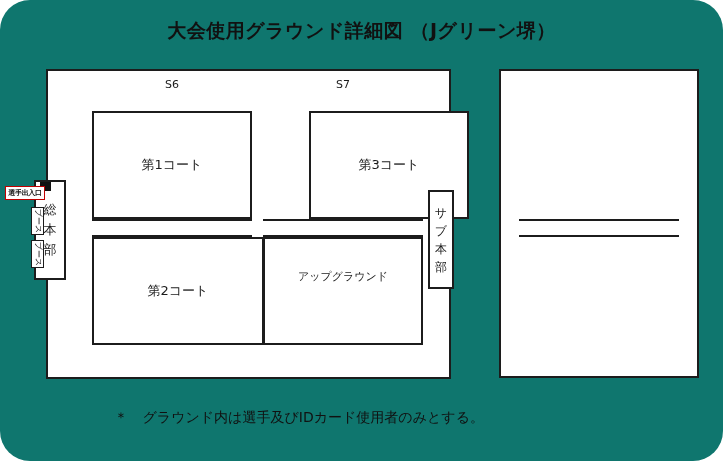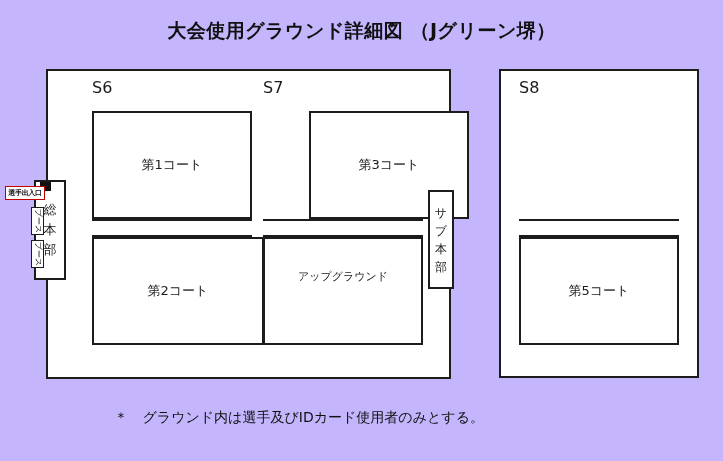--- a/index.html
+++ b/index.html
@@ -9,22 +9,23 @@
     background: #ffffff;
   }
   body {
     font-family: "DejaVu Sans", "Liberation Sans", sans-serif;
     color: #1a1a1a;
   }
   #page {
     position: relative;
     width: 723px;
     height: 461px;
-    background: #c4b5fd;
+    background: #0f766e;
     overflow: hidden;
+    border-radius: 30px;
   }
 
   
   .page-title {
     position: absolute;
     left: 0;
     top: 18px;
     width: 723px;
     text-align: center;
     font-size: 19px;
@@ -53,21 +54,22 @@
   #enclosure-right {
     left: 499px;
     top: 69px;
     width: 200px;
     height: 309px;
   }
 
   
   .section-label {
     position: absolute;
-    font-size: 16px;
+    text-align: center;
+    font-size: 11px;
     color: #1a1a1a;
     white-space: nowrap;
   }
   #label-s6 { left: 92px;  top: 78px;  width: 160px; }
   #label-s7 { left: 263px; top: 78px;  width: 160px; }
   #label-s8 { left: 519px; top: 78px;  width: 160px; }
 
   
   .field {
     position: absolute;
@@ -242,21 +244,20 @@
 <div id="page">
 
   <div class="page-title">大会使用グラウンド詳細図 （Jグリーン堺）</div>
 
   <div class="box" id="enclosure-left"></div>
 
   <div class="box" id="enclosure-right"></div>
 
   <div class="section-label" id="label-s6">S6</div>
   <div class="section-label" id="label-s7">S7</div>
-  <div class="section-label" id="label-s8">S8</div>
 
   <div class="field" id="field-court1">
     <span class="field-text">第1コート</span>
   </div>
 
   <div class="field" id="field-court3">
     <span class="field-text">第3コート</span>
   </div>
 
 
@@ -265,23 +266,20 @@
   <div class="divider-strip" id="strip-s8"></div>
 
   <div class="field" id="field-court2">
     <span class="field-text">第2コート</span>
   </div>
 
   <div class="field" id="field-up">
     <span class="upground-main">アップグラウンド</span>
   </div>
 
-  <div class="field" id="field-court5">
-    <span class="field-text">第5コート</span>
-  </div>
 
   <div class="vbox" id="hq-main">
     <span class="vchar">総</span>
     <span class="vchar">本</span>
     <span class="vchar">部</span>
   </div>
 
   <div class="vbox" id="hq-sub">
     <span class="vchar">サ</span>
     <span class="vchar">ブ</span>

